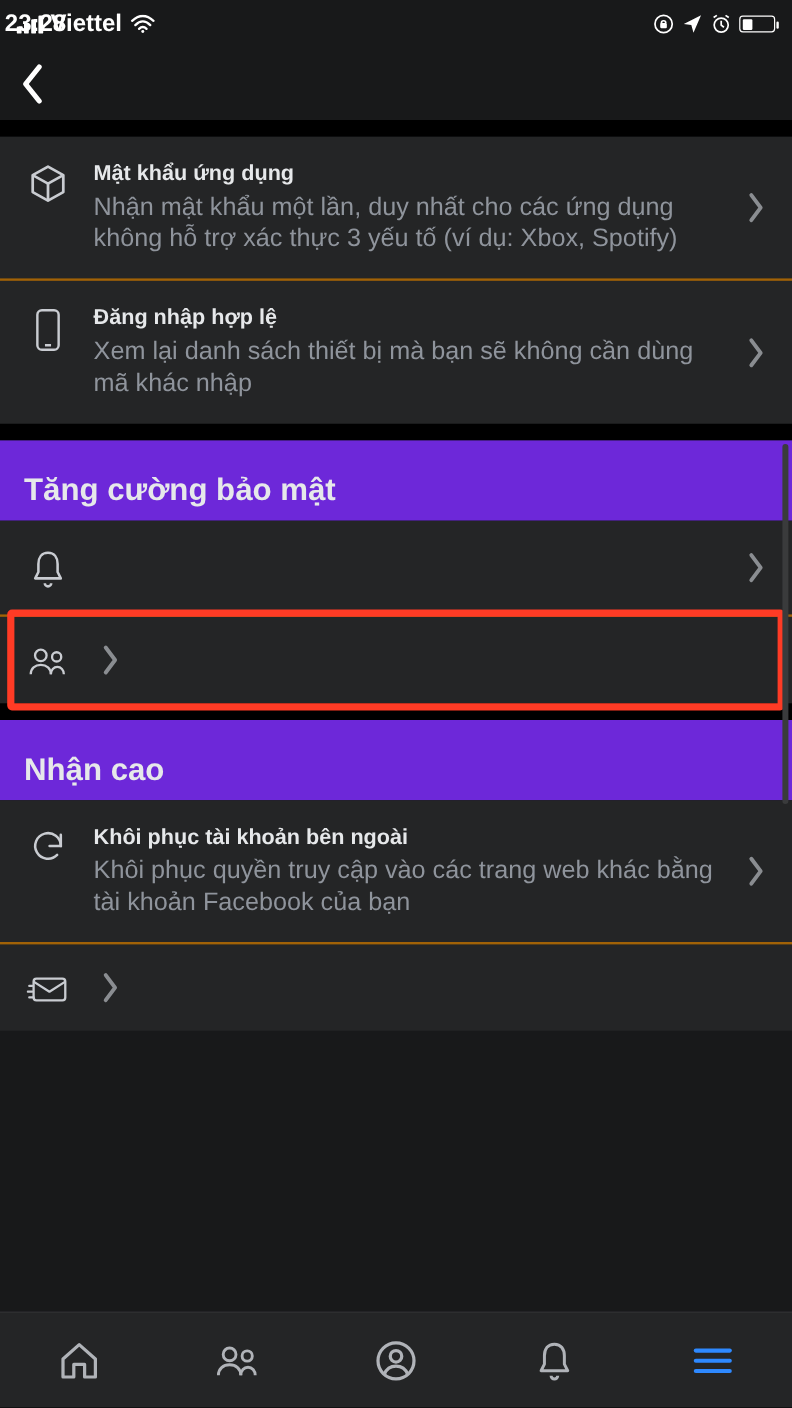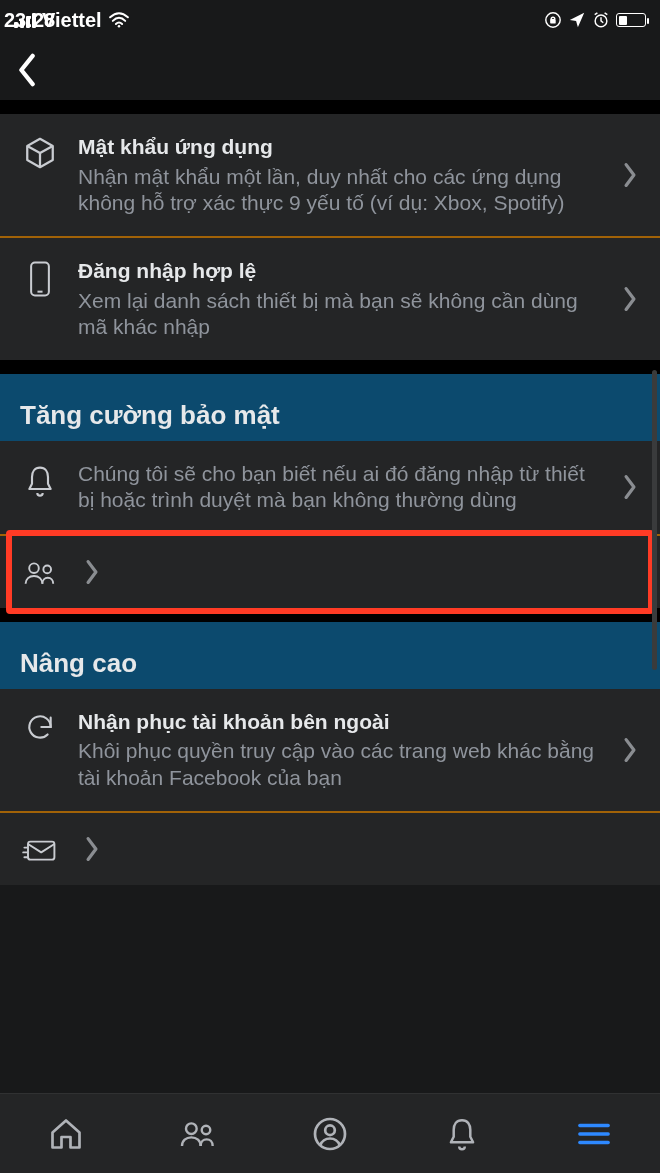--- a/index.html
+++ b/index.html
@@ -18,27 +18,27 @@
   .battery { position: relative; width: 30px; height: 14px; border: 1.5px solid #fff; border-radius: 3px; }
   .battery::after { content: ""; position: absolute; right: -4px; top: 4px; width: 2.5px; height: 6px; background: #fff; border-radius: 1px; }
   .battery-fill { position: absolute; left: 1.5px; top: 1.5px; bottom: 1.5px; width: 32%; background: #fff; border-radius: 1px; }
 
   
   .nav-back { height: 60px; display: flex; align-items: center; padding: 0 16px; background: #18191a; }
 
   
   .content { flex: 1; overflow-y: auto; background: #18191a; }
   .group-sep { height: 14px; background: #000; }
-  .section-title { font-size: 26px; font-weight: 700; color: #e6e8ea; padding: 26px 20px 10px; background: #0c4a6e; }
+  .section-title { font-size: 26px; font-weight: 700; color: #e6e8ea; padding: 26px 20px 10px; background: #6d28d9; }
   .list { background: #18191a; }
   .row { position: relative; display: flex; align-items: flex-start; padding: 20px 16px 20px 20px; gap: 18px; background: #242526; border-top: 2px solid #a16207; cursor: pointer; }
   .row:first-child { border-top: none; }
   .row-icon { flex: 0 0 40px; display: flex; justify-content: center; padding-top: 2px; color: #c9ccd1; }
   .row-body { flex: 1 1 auto; min-width: 0; padding-right: 4px; }
-  .row-title { font-size: 21px; font-weight: 600; color: #e6e8ea; line-height: 1.22; margin-bottom: 4px; }
+  .row-title { font-size: 18px; font-weight: 600; color: #e6e8ea; line-height: 1.22; margin-bottom: 4px; }
   .row-sub { font-size: 21px; color: #8f949c; line-height: 1.25; }
   .row-chev { flex: 0 0 28px; display: flex; align-items: center; justify-content: center; align-self: center; color: #8a8d91; }
   .highlight-box { position: relative; }
   .highlight-box::after { content: ""; position: absolute; left: 6px; right: 6px; top: -6px; bottom: -6px; border: 6px solid #ff3b25; border-radius: 4px; pointer-events: none; }
 
   
   .scroll-ind { position: absolute; right: 3px; top: 370px; width: 5px; height: 300px; background: #3a3b3c; border-radius: 3px; }
 
   
   .tab-bar { height: 80px; background: #242526; border-top: 1px solid #303132; display: flex; align-items: center; justify-content: space-around; }
@@ -113,21 +113,21 @@
       <div class="row">
         <div class="row-icon">
           <svg width="34" height="34" viewBox="0 0 24 24" fill="none" stroke="currentColor" stroke-width="1.6" stroke-linejoin="round">
             <path d="M12 2 L21 7 L21 17 L12 22 L3 17 L3 7 Z"></path>
               <path d="M3 7 L12 12 L21 7"></path>
               <path d="M12 12 V22"></path>
           </svg>
         </div>
         <div class="row-body">
           <div class="row-title">Mật khẩu ứng dụng</div>
-          <div class="row-sub">Nhận mật khẩu một lần, duy nhất cho các ứng dụng không hỗ trợ xác thực 9 yếu tố (ví dụ: Xbox, Spotify)</div>
+          <div class="row-sub">Nhận mật khẩu một lần, duy nhất cho các ứng dụng không hỗ trợ xác thực 3 yếu tố (ví dụ: Xbox, Spotify)</div>
         </div>
         <div class="row-chev">
           <svg width="16" height="26" viewBox="0 0 12 20" fill="none" stroke="currentColor" stroke-width="2.5" stroke-linecap="round" stroke-linejoin="round">
               <path d="M3 2 L9 10 L3 18"></path>
             </svg>
         </div>
       </div>
 
       <div class="row">
         <div class="row-icon">
@@ -153,21 +153,20 @@
     <div class="section-title">Tăng cường bảo mật</div>
     <div class="list">
       <div class="row">
         <div class="row-icon">
           <svg width="32" height="36" viewBox="0 0 24 26" fill="none" stroke="currentColor" stroke-width="1.6" stroke-linejoin="round">
             <path d="M12 3 C8 3 6 6 6 10 V15 L4 19 H20 L18 15 V10 C18 6 16 3 12 3 Z"></path>
               <path d="M10 22 a2 2 0 0 0 4 0"></path>
           </svg>
         </div>
         <div class="row-body">
-          <div class="row-sub">Chúng tôi sẽ cho bạn biết nếu ai đó đăng nhập từ thiết bị hoặc trình duyệt mà bạn không thường dùng</div>
         </div>
         <div class="row-chev">
           <svg width="16" height="26" viewBox="0 0 12 20" fill="none" stroke="currentColor" stroke-width="2.5" stroke-linecap="round" stroke-linejoin="round">
               <path d="M3 2 L9 10 L3 18"></path>
             </svg>
         </div>
       </div>
 
       <div class="row highlight-box">
         <div class="row-icon">
@@ -181,31 +180,31 @@
         <div class="row-chev">
           <svg width="16" height="26" viewBox="0 0 12 20" fill="none" stroke="currentColor" stroke-width="2.5" stroke-linecap="round" stroke-linejoin="round">
               <path d="M3 2 L9 10 L3 18"></path>
             </svg>
         </div>
       </div>
     </div>
 
     <div class="group-sep"></div>
 
-    <div class="section-title">Nâng cao</div>
+    <div class="section-title">Nhận cao</div>
     <div class="list">
       <div class="row">
         <div class="row-icon">
           <svg width="32" height="32" viewBox="0 0 24 24" fill="none" stroke="currentColor" stroke-width="1.6" stroke-linecap="round">
             <path d="M20 12a8 8 0 1 0-2.3 5.6"></path>
               <path d="M20 5v7h-7"></path>
           </svg>
         </div>
         <div class="row-body">
-          <div class="row-title">Nhận phục tài khoản bên ngoài</div>
+          <div class="row-title">Khôi phục tài khoản bên ngoài</div>
           <div class="row-sub">Khôi phục quyền truy cập vào các trang web khác bằng tài khoản Facebook của bạn</div>
         </div>
         <div class="row-chev">
           <svg width="16" height="26" viewBox="0 0 12 20" fill="none" stroke="currentColor" stroke-width="2.5" stroke-linecap="round" stroke-linejoin="round">
               <path d="M3 2 L9 10 L3 18"></path>
             </svg>
         </div>
       </div>
 
       <div class="row">

